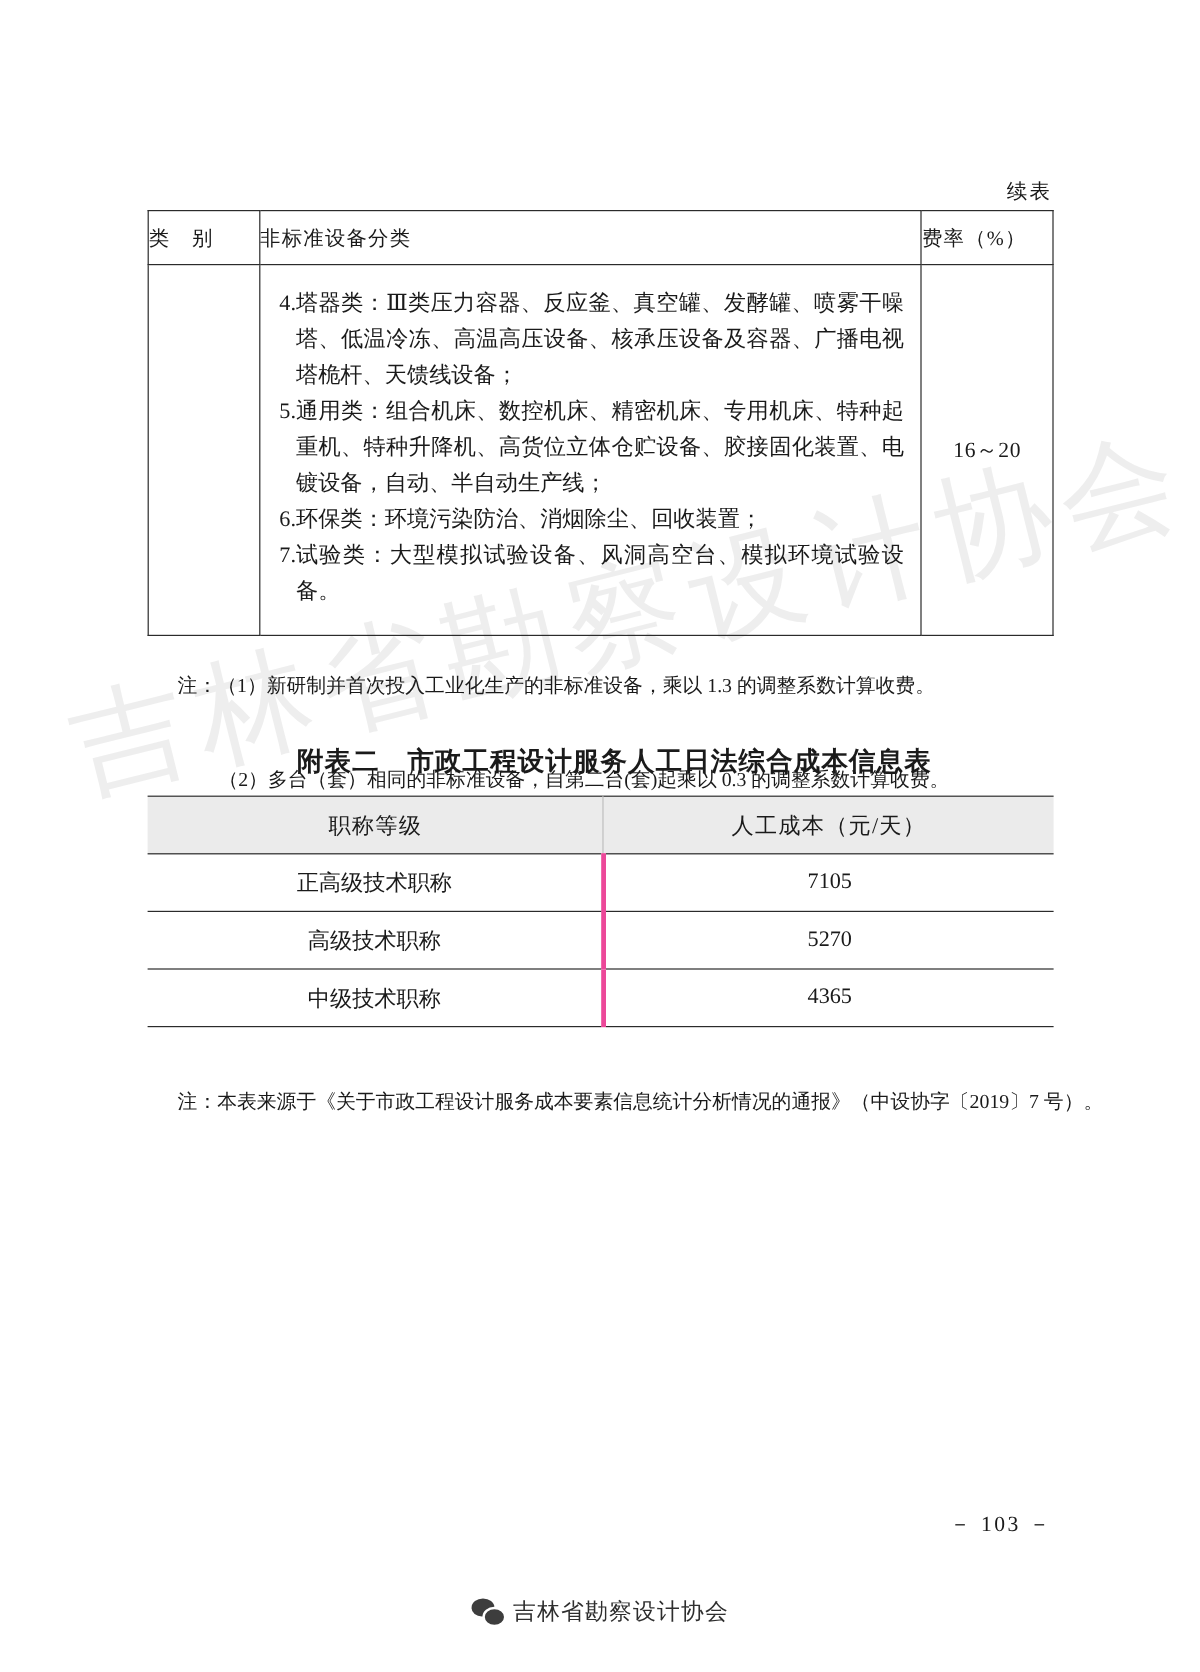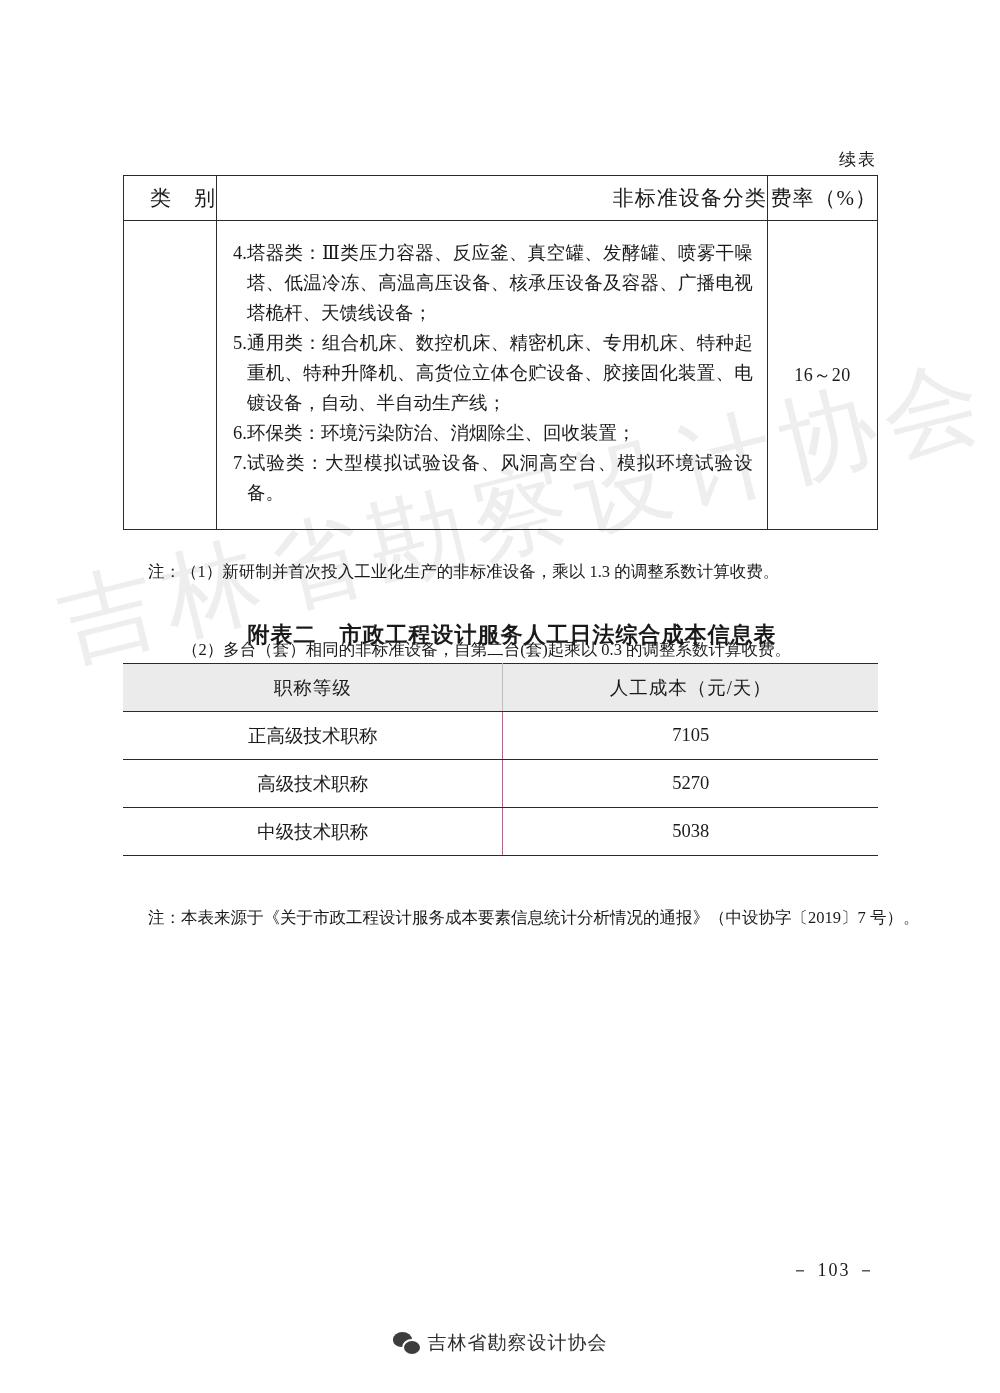--- a/index.html
+++ b/index.html
@@ -60,23 +60,23 @@
     border-collapse: collapse;
     font-size: 18px;
   }
   .tbl1 td, .tbl1 th {
     border: 1px solid #2b2b2b;
     padding: 0;
     font-weight: normal;
   }
   .tbl1 thead th {
     height: 44px;
-    text-align: right;
+    text-align: left;
     vertical-align: middle;
-    font-size: 21px;
+    font-size: 17px;
     letter-spacing: 1px;
   }
   .tbl1 .col-a { width: 95px; }
   .tbl1 .col-b { width: 548px; }
   .tbl1 .col-c { width: 112px; }
 
   .tbl1 td.body-cell {
     vertical-align: top;
     padding: 18px 14px 20px 16px;
     line-height: 1.62;
@@ -146,21 +146,21 @@
     border-left: none;
     border-right: none;
   }
   .tbl2 thead th {
     background: #ebebeb;
     height: 47px;
     letter-spacing: 1px;
     text-align: center;
   }
   .tbl2 thead th.sep { border-right: 1px solid #bdbdbd; }
-  .tbl2 tbody td.sep { border-right: 1px solid #ec4899; }
+  .tbl2 tbody td.sep { border-right: 4px solid #ec4899; }
   .tbl2 tbody tr td { border-top: none; }
   .tbl2 .c1 { width: 380px; }
   .tbl2 .c2 { width: 375px; }
 
   .notes2 {
     position: absolute;
     left: 148px;
     top: 903px;
     width: 740px;
     font-size: 16.5px;
@@ -277,21 +277,21 @@
       <tr>
         <td class="c1 sep">正高级技术职称</td>
         <td class="c2">7105</td>
       </tr>
       <tr>
         <td class="c1 sep">高级技术职称</td>
         <td class="c2">5270</td>
       </tr>
       <tr>
         <td class="c1 sep">中级技术职称</td>
-        <td class="c2">5038</td>
+        <td class="c2">4365</td>
       </tr>
     </tbody>
   </table>
 
   <div class="notes2">注：本表来源于《关于市政工程设计服务成本要素信息统计分析情况的通报》（中设协字〔2019〕7 号）。</div>
 
   <div class="pageno">－ 103 －</div>
 
   <div class="footer">
     <span class="wechat-icon">

